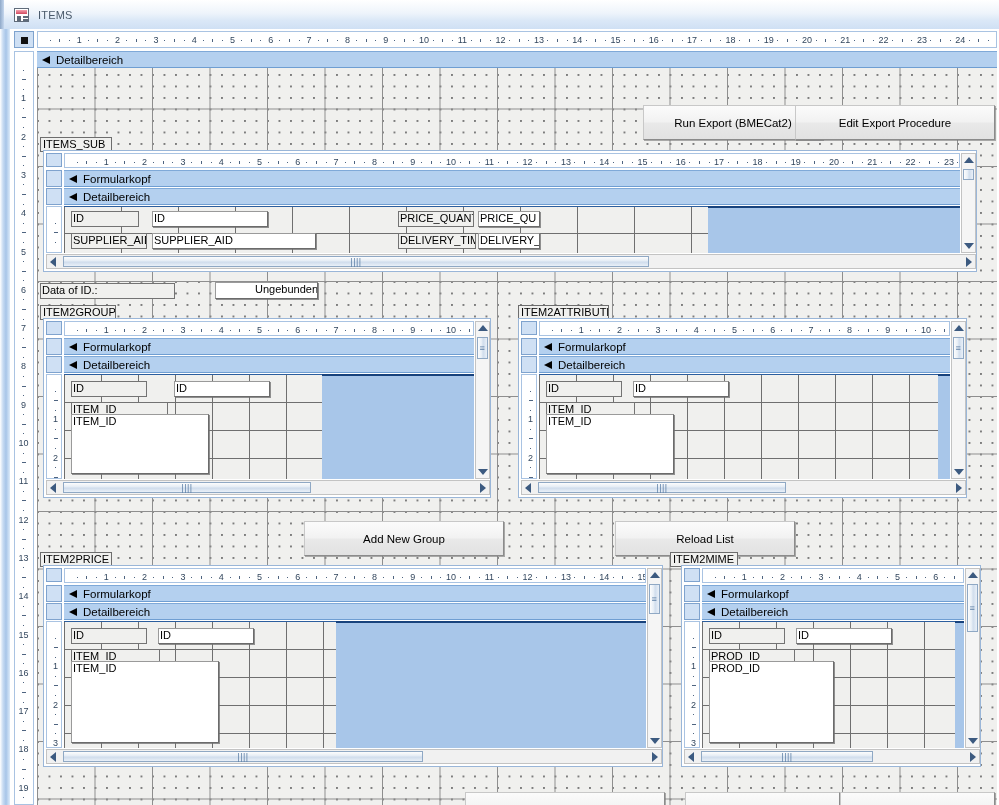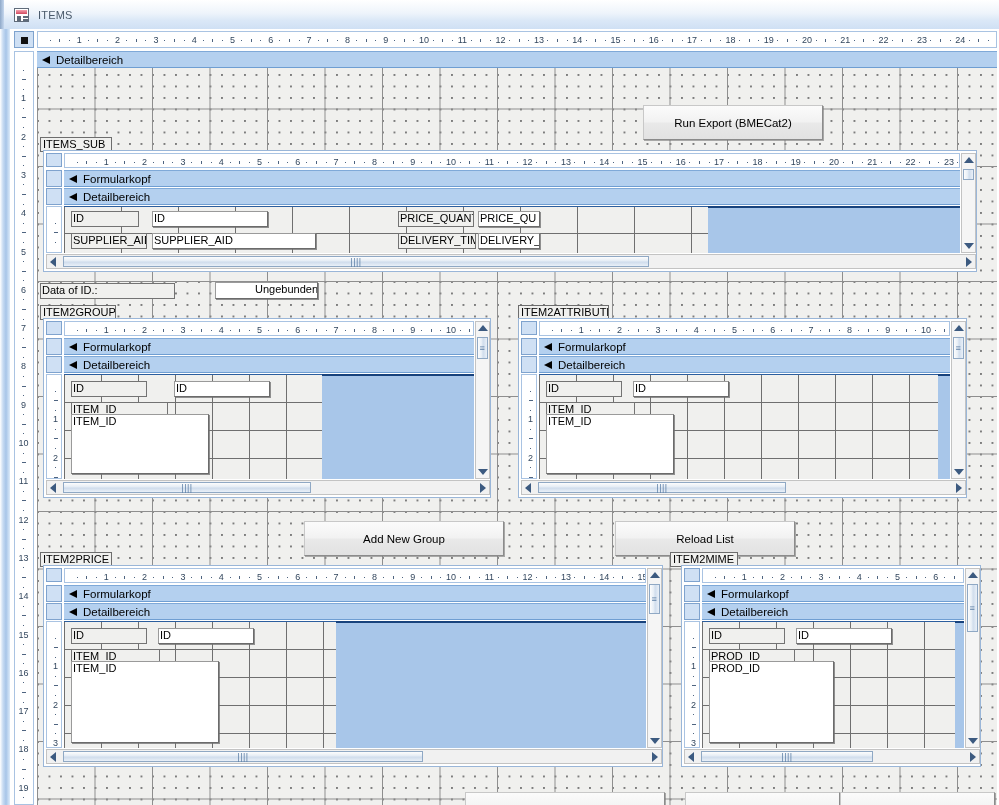--- a/index.html
+++ b/index.html
@@ -345,20 +345,23 @@
     <div class="canvas" style="left:37px;top:22px;width:960px;height:754px;">
 
       <div class="secbar" style="left:0;top:0;width:960px;">
         <span class="arrow"></span>
         <span>Detailbereich</span>
       </div>
 
       <div class="btn" style="left:578px;top:54px;width:180px;height:35px;margin-left:28px;">
         <span>Run Export (BMECat2)</span>
       </div>
+      <div class="btn" style="left:758px;top:54px;width:200px;height:35px;">
+        <span>Edit Export Procedure</span>
+      </div>
 
       <div class="tag" style="left:3px;top:86px;width:72px;height:15px;">
         <span>ITEMS_SUB</span>
       </div>
 
       <div class="subform" style="left:6px;top:99px;width:934px;height:122px;">
         <div class="corner-box" style="left:2px;top:2px;width:16px;height:14px;"></div>
         <div class="hruler" id="ruler-itemssub" style="left:20px;top:2px;width:896px;height:15px;">
             <span class="dot" style="left: 12px;"></span>
             <span class="tick" style="left: 21px;"></span>

